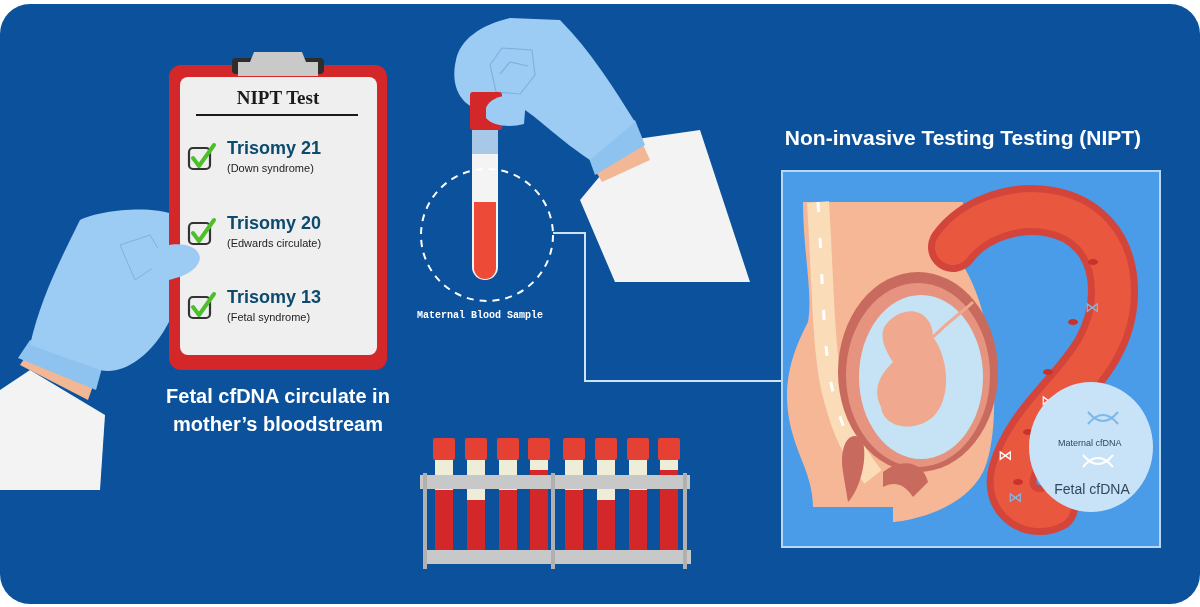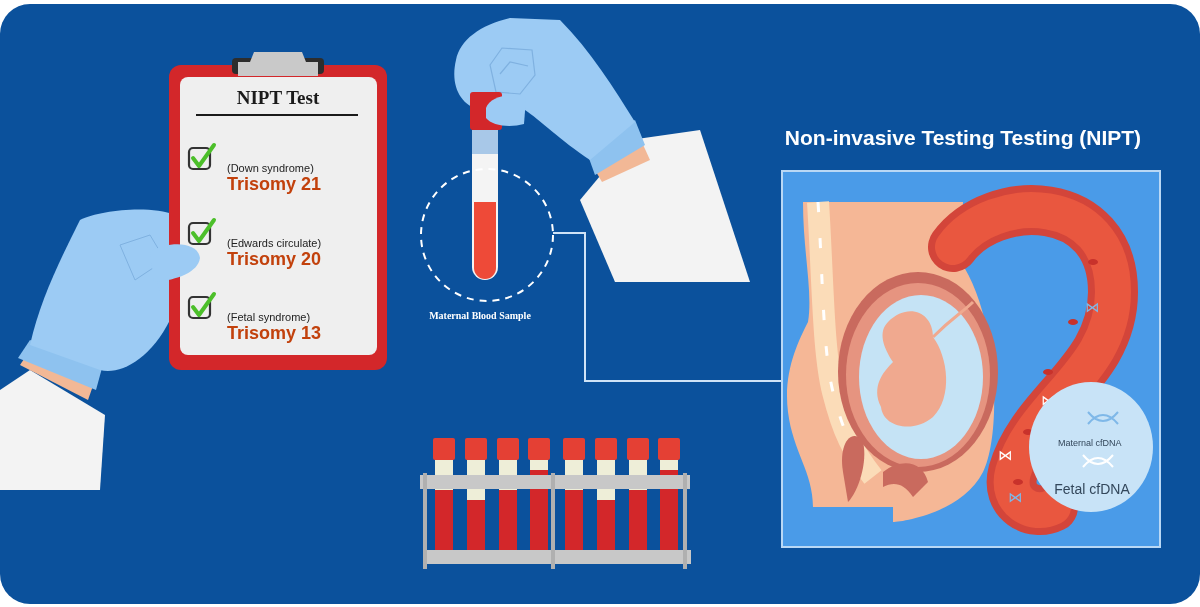--- a/index.html
+++ b/index.html
@@ -9,25 +9,25 @@
   svg.abs { overflow:visible; }
 
   
   .clipboard { left:169px; top:65px; width:218px; height:305px; background:#d3272a; border-radius:12px; }
   .paper { left:180px; top:77px; width:197px; height:278px; background:#efefef; border-radius:8px; }
   .clip { left:232px; top:50px; width:92px; height:32px; }
   .cb-title { left:195px; top:87px; width:166px; text-align:center; font-family:Liberation Serif, serif; font-weight:bold; font-size:19px; color:#1a1a1a; }
   .cb-rule { left:196px; top:114px; width:162px; height:2px; background:#1a1a1a; }
   .item { position:absolute; left:187px; width:195px; height:50px; }
   .chk { position:absolute; left:0; top:6px; width:30px; height:30px; }
-  .item-title { position:absolute; left:40px; top:2px; font-family:"Liberation Sans", sans-serif; font-weight:bold; font-size:18px; color:#c2410c; white-space:nowrap;margin-top:36px; }
+  .item-title { position:absolute; left:40px; top:2px; font-family:"Liberation Sans", sans-serif; font-weight:bold; font-size:18px; color:#0c4a6e; white-space:nowrap; }
   .item-sub { position:absolute; left:40px; top:26px; font-family:Liberation Sans, sans-serif; font-size:11px; color:#222; white-space:nowrap; }
 
   .caption-left { left:118px; top:382px; width:320px; text-align:center; color:#ffffff; font-family:"Liberation Sans", sans-serif; font-weight:bold; font-size:20px; line-height:28px; }
-  .sample-label { left:395px; top:310px; width:170px; text-align:center; color:#ffffff; font-family:Liberation Serif, serif; font-weight:bold; font-size:10px; }
+  .sample-label { left:395px; top:310px; width:170px; text-align:center; color:#ffffff; font-family:Liberation Mono, monospace; font-weight:bold; font-size:10px; }
   .title-right { left:728px; top:126px; width:470px; text-align:center; color:#ffffff; font-family:"Liberation Sans", sans-serif; font-weight:bold; font-size:21px; }
 
   .panel { left:781px; top:170px; width:380px; height:378px; background:#4a9be8; border:2px solid #b9d8f5; box-sizing:border-box; }
   .legend-m { left:1058px; top:438px; width:80px; text-align:left; font-family:"Liberation Sans", sans-serif; font-size:9px; color:#33475b; }
   .legend-f { left:1052px; top:481px; width:80px; text-align:center; font-family:"Liberation Sans", sans-serif; font-size:14px; color:#33475b; }
 </style>
 </head>
 <body>
 
 <div class="bg"></div>
@@ -80,20 +80,22 @@
   </svg>
   <span class="item-title">Trisomy 13</span>
   <span class="item-sub">(Fetal syndrome)</span>
 </div>
 
 <svg class="abs" style="left:140px;top:240px;" width="70" height="50">
   <path d="M10,12 C30,0 58,2 60,18 C58,32 38,40 14,42 Z" fill="#9ccbf4"></path>
 </svg>
 
 <div class="abs caption-left">
+  <div>Fetal cfDNA circulate in</div>
+  <div>mother’s bloodstream</div>
 </div>
 
 <svg class="abs" style="left:450px;top:10px;" width="310" height="280">
 
   <polygon points="130,190 180,130 250,120 300,272 165,272" fill="#f3f3f3"></polygon>
 
   <polygon points="142,155 190,128 200,150 152,172" fill="#f2b896"></polygon>
 
   <polygon points="136,140 185,110 195,135 145,165" fill="#8ec2ef"></polygon>
 

